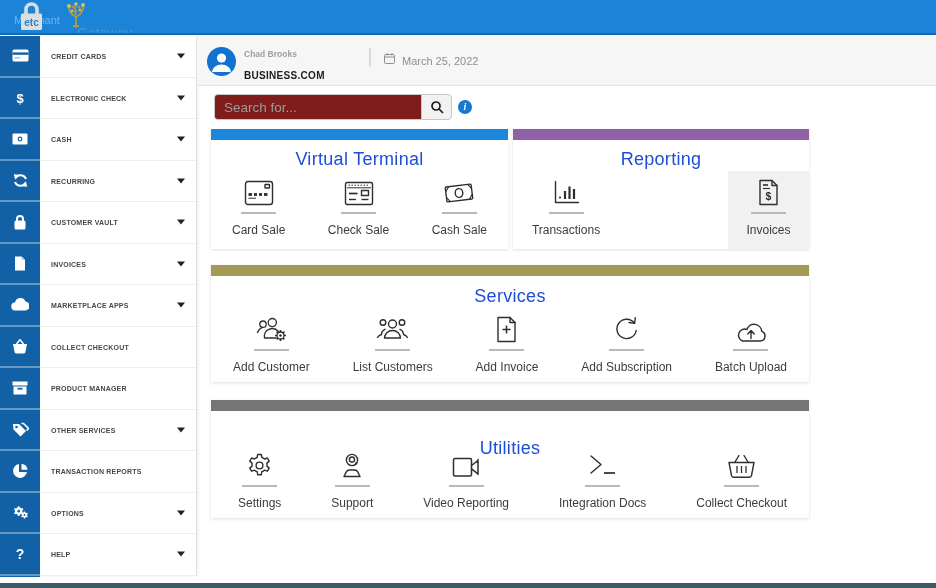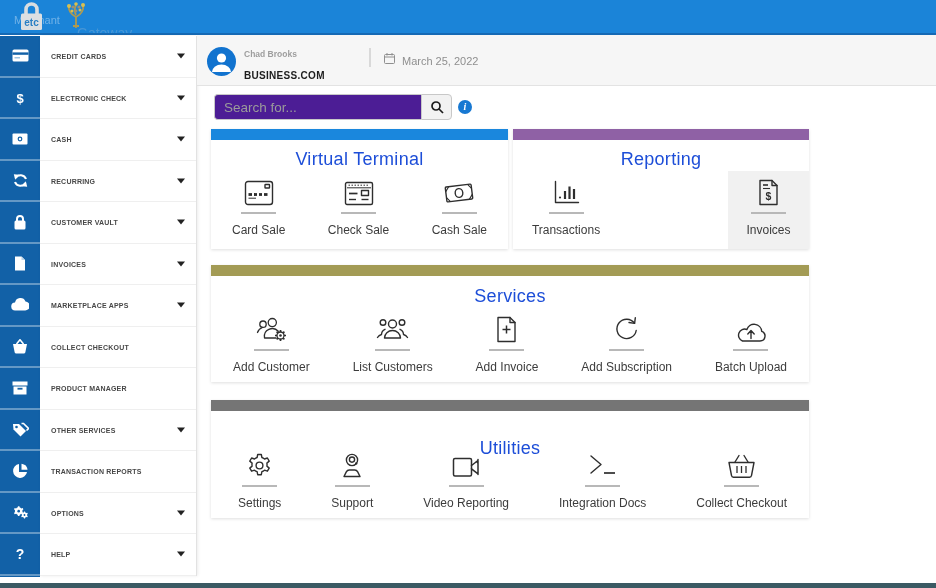--- a/index.html
+++ b/index.html
@@ -23,21 +23,21 @@
 
   
   #userbar { left:197px; top:35px; width:739px; height:51px; background:#f6f6f6; border-bottom:1px solid #e3e3e3; }
   #avatar { position:absolute; left:207px; top:47px; width:29px; height:29px; border-radius:50%; background:#1173cf; overflow:hidden;}
   #uname { position:absolute; left:244px; top:49px; font-size:8.5px; color:#9e9e9e;font-weight:bold; }
   #ucomp { position:absolute; left:244px; top:62px; font-size:10px; font-weight:bold; color:#1d1d1d; letter-spacing:0.3px;margin-top:8px;}
   #udiv  { position:absolute; left:369px; top:48px; width:2px; height:19px; background:#d9d9d9; }
   #udate { position:absolute; left:402px; top:55px; font-size:11px; color:#8f8f8f; }
 
   
-  #search { left:214px; top:94px; width:207px; height:26px; border:1px solid #c8c8c8; border-right:none; border-radius:4px 0 0 4px; background:#4c1d95; }
+  #search { left:214px; top:94px; width:207px; height:26px; border:1px solid #c8c8c8; border-right:none; border-radius:4px 0 0 4px; background:#7f1d1d; }
   #search span { position:absolute; left:9px; top:5px; font-size:13.5px; color:#9b9b9b; }
   #sbtn { left:421px; top:94px; width:31px; height:26px; border:1px solid #c8c8c8; border-radius:0 4px 4px 0; background:#f2f2f2; display:flex; align-items:center; justify-content:center;}
   #info { left:458px; top:100px; width:14px; height:14px; border-radius:50%; background:#1778d2; color:#fff; font-size:10px; font-weight:bold; text-align:center; line-height:14px; font-family:"Liberation Serif",serif; font-style:italic;}
 
   
   .card { position:absolute; background:#fff; box-shadow:0 1px 3px rgba(0,0,0,0.13); }
   .cbar { position:absolute; left:0; top:0; width:100%; height:11px; }
   .ctitle { position:absolute; left:0; width:100%; text-align:center; font-size:18px; color:#1d4ed8; letter-spacing:0.3px; }
   .items { position:absolute; left:0; width:100%; display:flex; justify-content:space-between; }
   .item { text-align:center; }

